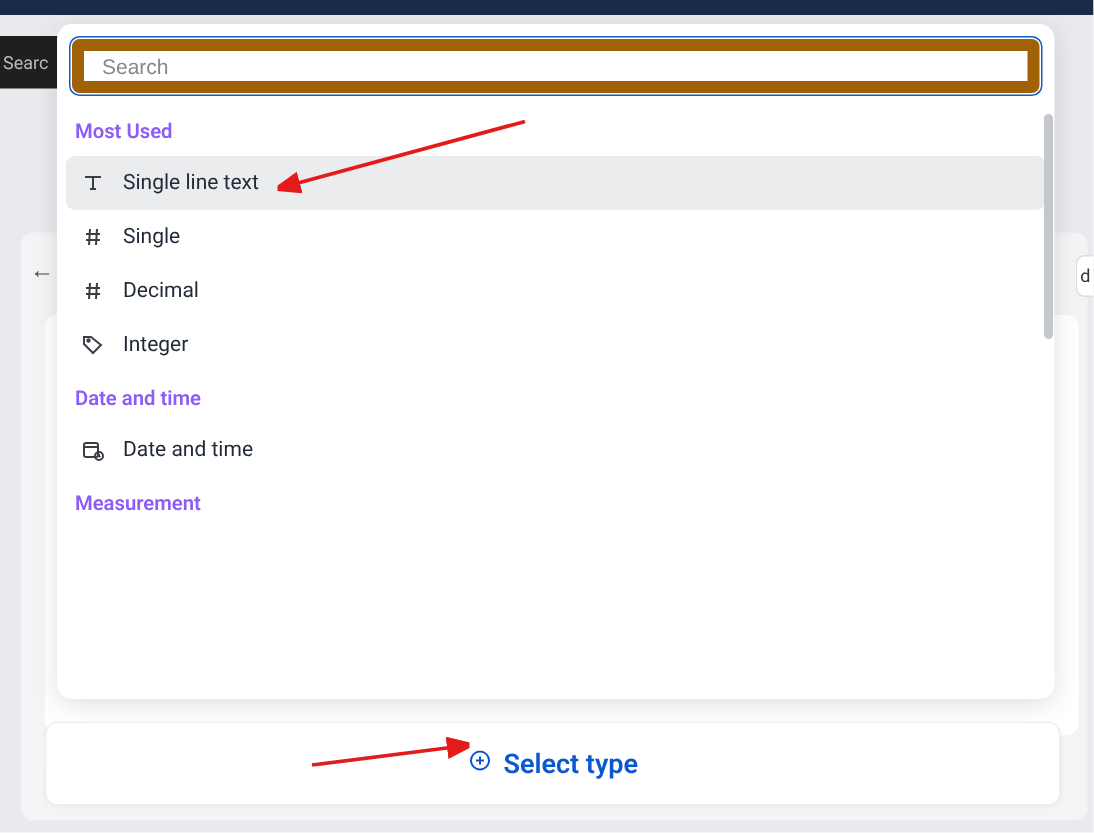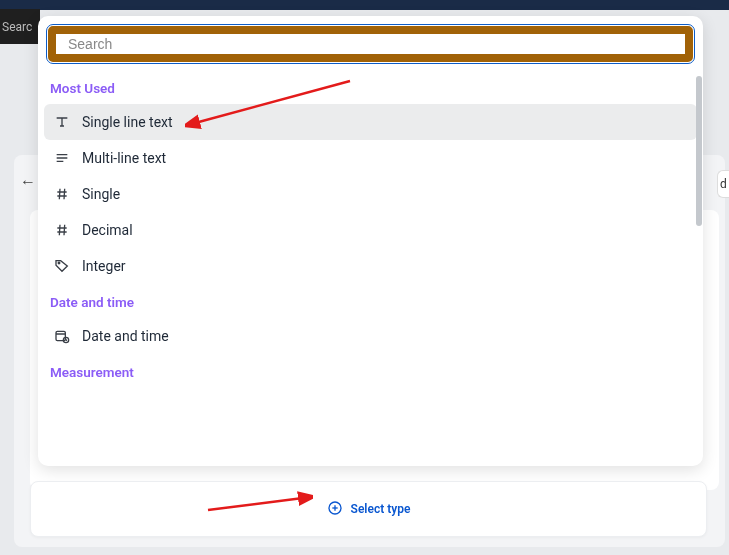--- a/index.html
+++ b/index.html
@@ -12,21 +12,21 @@
       position: relative;
     }
     .top-dark-bar {
       position: absolute;
       top: 0; left: 0; right: 0;
       height: 10px;
       background: #1a2b47;
     }
     .dark-band {
       position: absolute;
-      top: 9px; left: 0;
+      top: 24px; left: 0;
       width: 40px; height: 35px;
       background: #1f1f1f;
       color: #bbb;
       font-size: 12px;
       display: flex; align-items: center;
       padding-left: 2px;
     }
     .back-arrow {
       position: absolute;
       top: 170px; left: 20px;
@@ -140,21 +140,21 @@
       justify-content: center;
       gap: 8px;
       box-shadow: 0 1px 3px rgba(0,0,0,0.04);
     }
     .select-type {
       display: flex;
       align-items: center;
       gap: 8px;
       color: #0a57d0;
       font-weight: 600;
-      font-size: 12px;
+      font-size: 18px;
       cursor: pointer;
     }
     .select-type svg { width: 16px; height: 16px; }
     .arrow {
       position: absolute;
       pointer-events: none;
     }
     .arrow1 { top: 73px; left: 185px; width: 170px; height: 60px; }
     .arrow2 { top: 480px; left: 203px; width: 110px; height: 40px; }
   </style>
@@ -177,30 +177,20 @@
         <div class="group-header">Most Used</div>
         <div class="option-row selected">
           <span class="ico">
             <svg viewBox="0 0 24 24" fill="none" stroke="currentColor" stroke-width="2">
               <path d="M4 6h16"></path>
               <path d="M12 6v12"></path>
               <path d="M9 18h6"></path>
             </svg>
           </span>
           <span>Single line text</span>
-        </div>
-        <div class="option-row">
-          <span class="ico">
-            <svg viewBox="0 0 24 24" fill="none" stroke="currentColor" stroke-width="2">
-              <line x1="4" y1="7" x2="20" y2="7"></line>
-              <line x1="4" y1="12" x2="20" y2="12"></line>
-              <line x1="4" y1="17" x2="14" y2="17"></line>
-            </svg>
-          </span>
-          <span>Multi-line text</span>
         </div>
         <div class="option-row">
           <span class="ico">
             <svg viewBox="0 0 24 24" fill="none" stroke="currentColor" stroke-width="2">
               <line x1="5" y1="9" x2="19" y2="9"></line>
               <line x1="5" y1="15" x2="19" y2="15"></line>
               <line x1="9" y1="4" x2="8" y2="20"></line>
               <line x1="16" y1="4" x2="15" y2="20"></line>
             </svg>
           </span>

